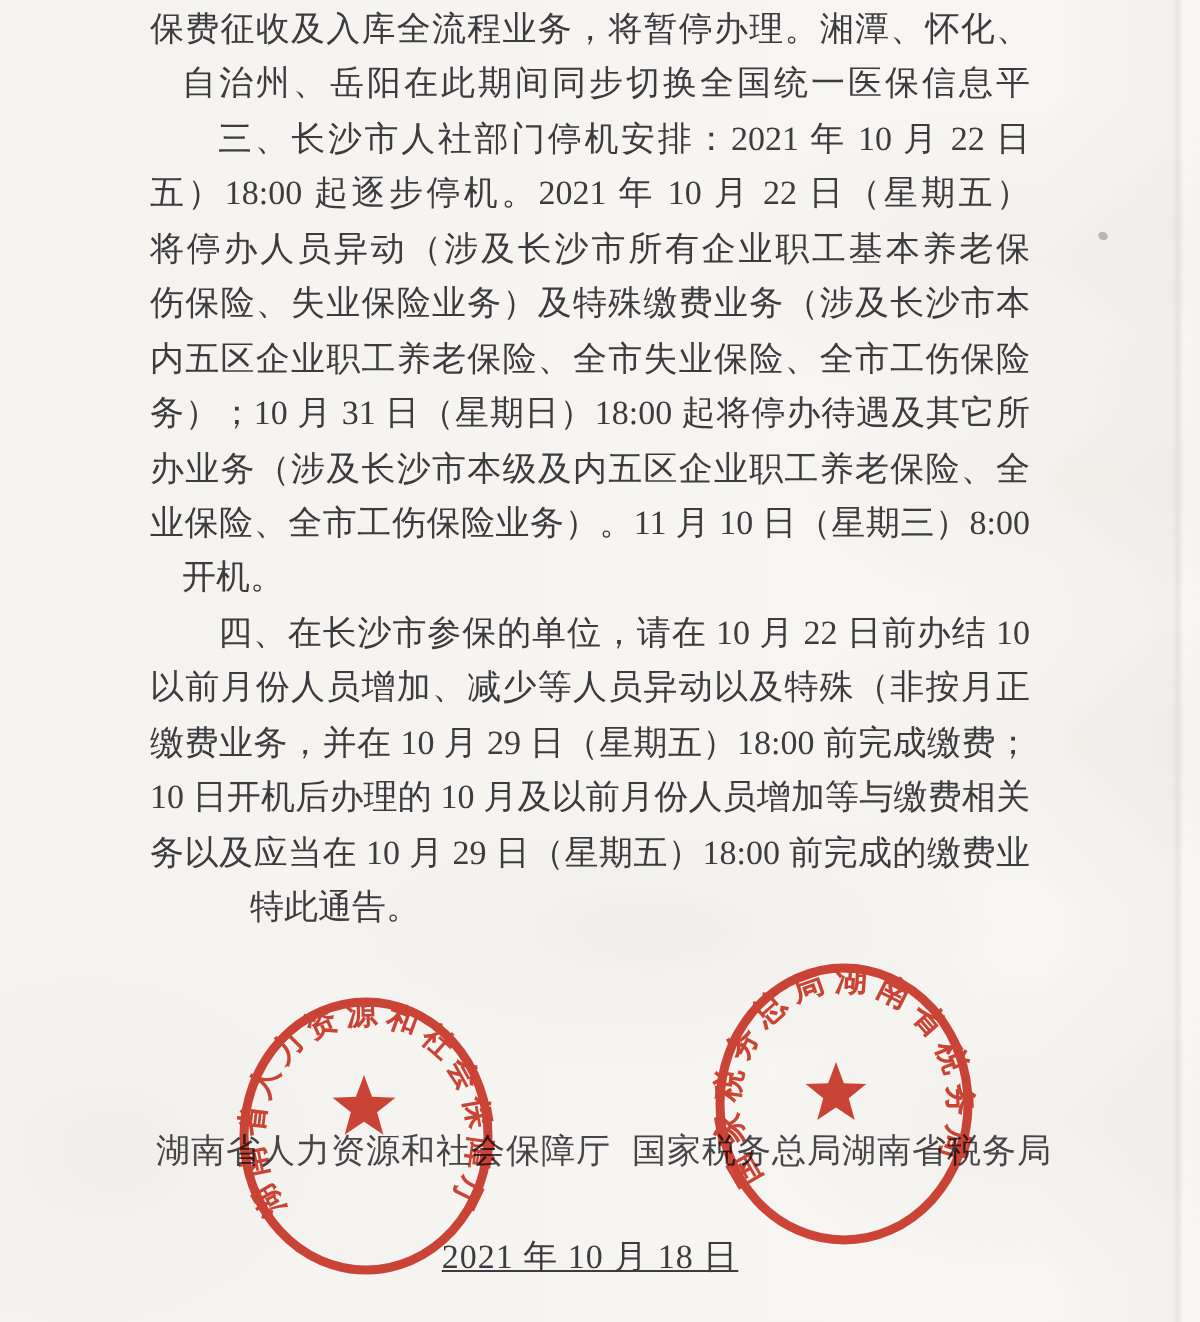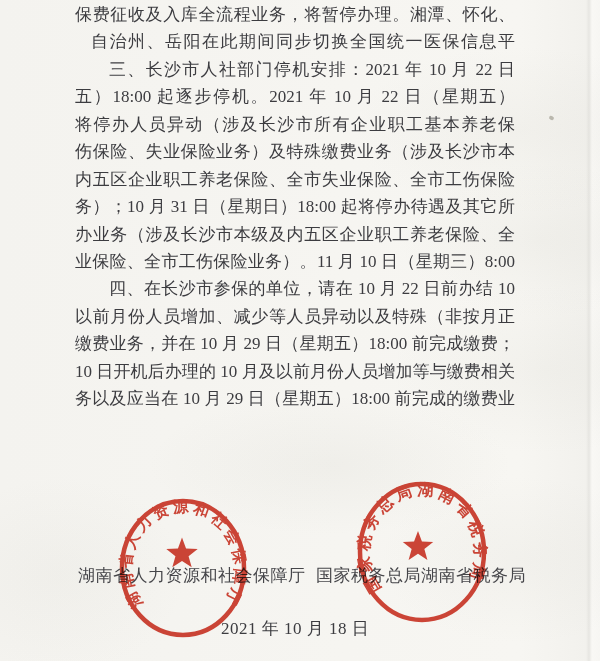--- a/index.html
+++ b/index.html
@@ -47,20 +47,21 @@
   }
   .sig-left  { left: 78px;  }
   .sig-right { left: 316px; }
   .date-line {
     position: absolute;
     left: 75px; top: 617px; width: 440px;
     text-align: center;
     font-size: 17px;
     letter-spacing: 0.5px;
     color: #3c3c40;
+    text-decoration: underline;
   }
   .seal {
     position: absolute;
     mix-blend-mode: multiply;
     opacity: 0.93;
   }
   .seal-left  { left: 108px; top: 488px; }
   .seal-right { left: 347px; top: 472px; }
   .seal text {
     font-family: "Liberation Serif", "DejaVu Serif", serif;
@@ -84,25 +85,27 @@
       <div class="line">保费征收及入库全流程业务，将暂停办理。湘潭、怀化、湘西</div>
       <div class="line flush">自治州、岳阳在此期间同步切换全国统一医保信息平台。</div>
       <div class="line indent">三、长沙市人社部门停机安排：2021 年 10 月 22 日（星期</div>
       <div class="line">五）18:00 起逐步停机。2021 年 10 月 22 日（星期五）18:00 起</div>
       <div class="line">将停办人员异动（涉及长沙市所有企业职工基本养老保险、工</div>
       <div class="line">伤保险、失业保险业务）及特殊缴费业务（涉及长沙市本级及</div>
       <div class="line">内五区企业职工养老保险、全市失业保险、全市工伤保险业</div>
       <div class="line">务）；10 月 31 日（星期日）18:00 起将停办待遇及其它所有经</div>
       <div class="line">办业务（涉及长沙市本级及内五区企业职工养老保险、全市失</div>
       <div class="line">业保险、全市工伤保险业务）。11 月 10 日（星期三）8:00 统一</div>
+      <div class="line flush">开机。</div>
       <div class="line indent">四、在长沙市参保的单位，请在 10 月 22 日前办结 10 月及</div>
       <div class="line">以前月份人员增加、减少等人员异动以及特殊（非按月正常）</div>
       <div class="line">缴费业务，并在 10 月 29 日（星期五）18:00 前完成缴费；11 月</div>
       <div class="line">10 日开机后办理的 10 月及以前月份人员增加等与缴费相关的业</div>
       <div class="line">务以及应当在 10 月 29 日（星期五）18:00 前完成的缴费业务。</div>
+      <div class="line indent flush">特此通告。</div>
     </div>
 
   <div class="sig sig-left">湖南省人力资源和社会保障厅</div>
 
   <div class="sig sig-right">国家税务总局湖南省税务局</div>
 
   <div class="date-line">2021 年 10 月 18 日</div>
 
   <svg class="seal seal-left" width="150" height="160" viewBox="-75 -80 150 160">
     <ellipse cx="0" cy="0" rx="61" ry="67" fill="none" stroke="#d0392a" stroke-width="4.5"></ellipse>

